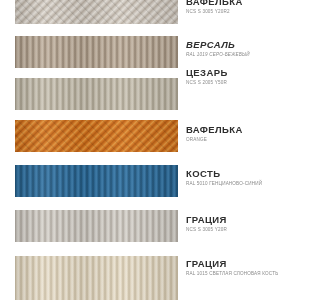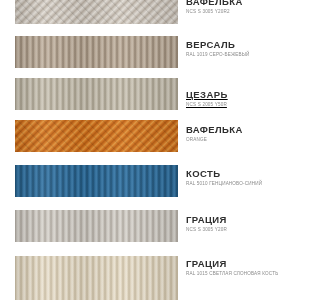--- a/index.html
+++ b/index.html
@@ -99,31 +99,31 @@
       <div class="info" style="top: -4px;">
         <div class="title">ВАФЕЛЬКА</div>
         <div class="code">NCS S 3005 Y20R2</div>
       </div>
     </div>
     <div class="row" style="top: 0px;">
       <div class="swatch" style="top: 36px; height: 32px; background: rgb(179, 163, 145);">
         <div class="tex flute" style="background-image: repeating-linear-gradient(90deg, rgb(142, 126, 108) 0px, rgb(179, 163, 145) 1.4px, rgb(203, 190, 174) 3.2px, rgb(179, 163, 145) 4.8px, rgb(142, 126, 108) 6px);"></div>
         <div class="tex shade"></div>
       </div>
-      <div class="info" style="top: 39px;">
+      <div class="info" style="top: 39px; font-style: italic;">
         <div class="title">ВЕРСАЛЬ</div>
         <div class="code">RAL 1019 СЕРО-БЕЖЕВЫЙ</div>
       </div>
     </div>
     <div class="row" style="top: 0px;">
       <div class="swatch" style="top: 78px; height: 32px; background: rgb(189, 182, 166);">
         <div class="tex flute" style="background-image: repeating-linear-gradient(90deg, rgb(158, 150, 132) 0px, rgb(189, 182, 166) 1.4px, rgb(212, 206, 193) 3.2px, rgb(189, 182, 166) 4.8px, rgb(158, 150, 132) 6px);"></div>
         <div class="tex shade"></div>
       </div>
-      <div class="info" style="top: 89px; text-decoration: underline;">
+      <div class="info" style="top: 67px;">
         <div class="title">ЦЕЗАРЬ</div>
         <div class="code">NCS S 2005 Y50R</div>
       </div>
     </div>
     <div class="row" style="top: 0px;">
       <div class="swatch" style="top: 120px; height: 32px; background: rgb(210, 115, 31);">
         <div class="tex waffle" style="background-image: repeating-linear-gradient(135deg, rgb(183, 92, 18) 0px, rgb(210, 115, 31) 1.5px, rgb(226, 151, 63) 3px, rgb(210, 115, 31) 4.5px, rgb(183, 92, 18) 6px), repeating-linear-gradient(45deg, rgba(0, 0, 0, 0.1) 0px, rgba(0, 0, 0, 0) 2px, rgba(255, 255, 255, 0.12) 4px, rgba(0, 0, 0, 0) 6px); background-blend-mode: multiply;"></div>
         <div class="tex shade"></div>
       </div>
       <div class="info" style="top: 124px;">

